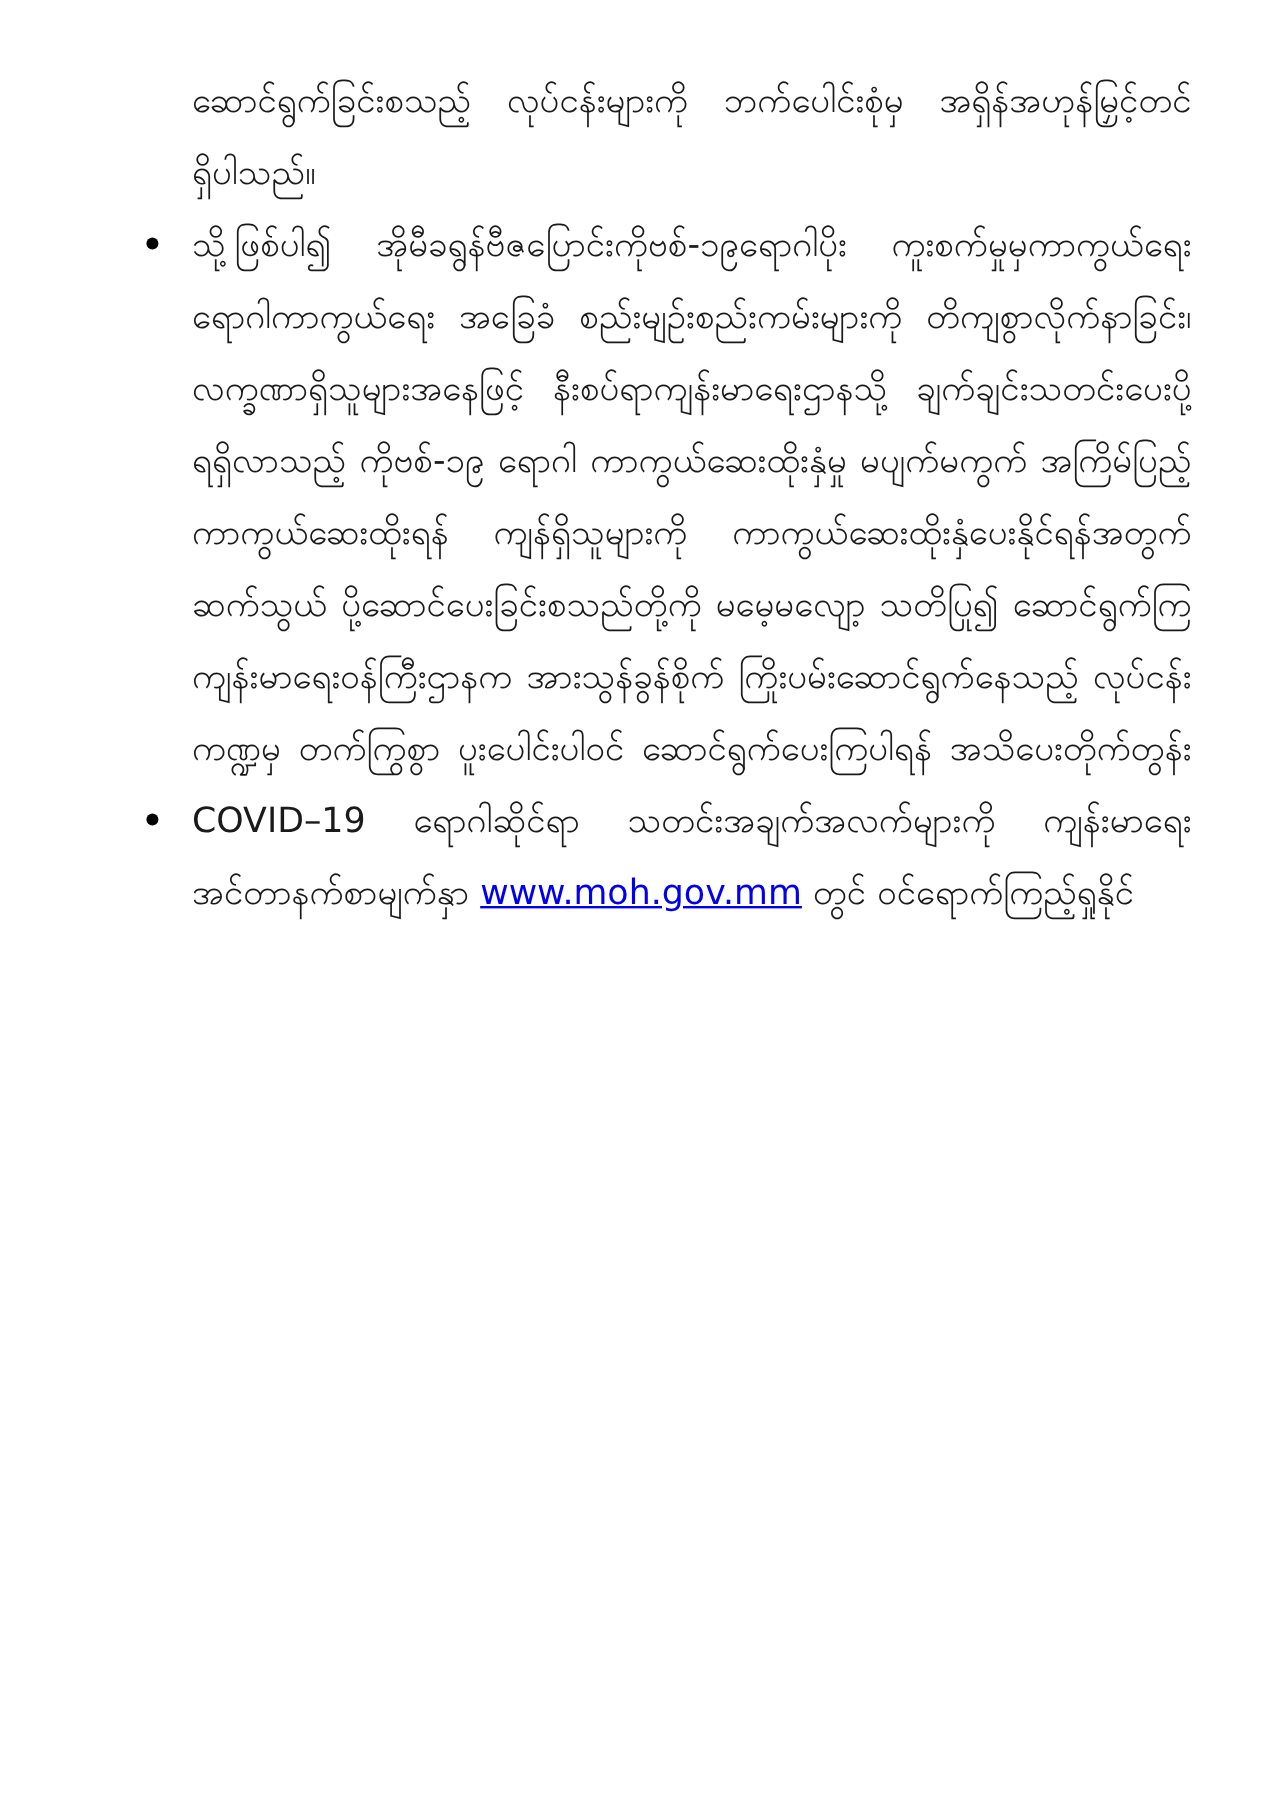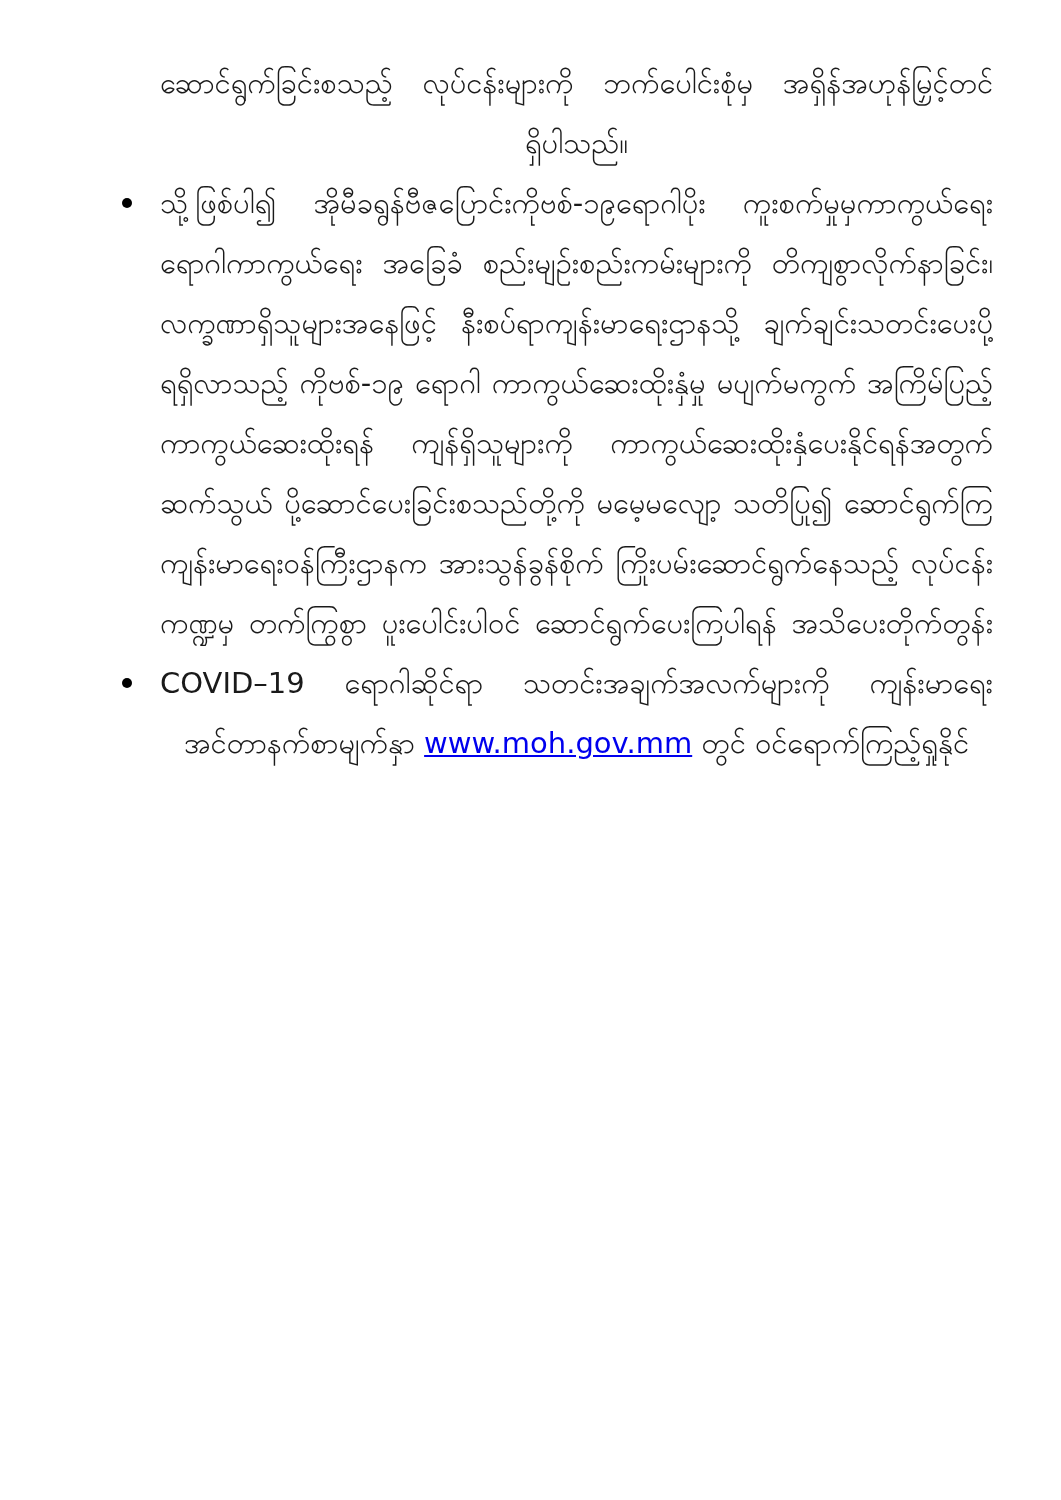--- a/index.html
+++ b/index.html
@@ -23,21 +23,21 @@
     width: 833px;
     font-size: 29px;
     line-height: 60px;
   }
   .para {
     position: relative;
   }
   .line {
     height: 60px;
     overflow: hidden;
-    text-align: center;
+    text-align: left;
     white-space: normal;
   }
   .line.just {
     text-align: justify;
     text-align-last: justify;
   }
   .bullet-dot {
     position: absolute;
     left: -38px;
     top: 25px;

